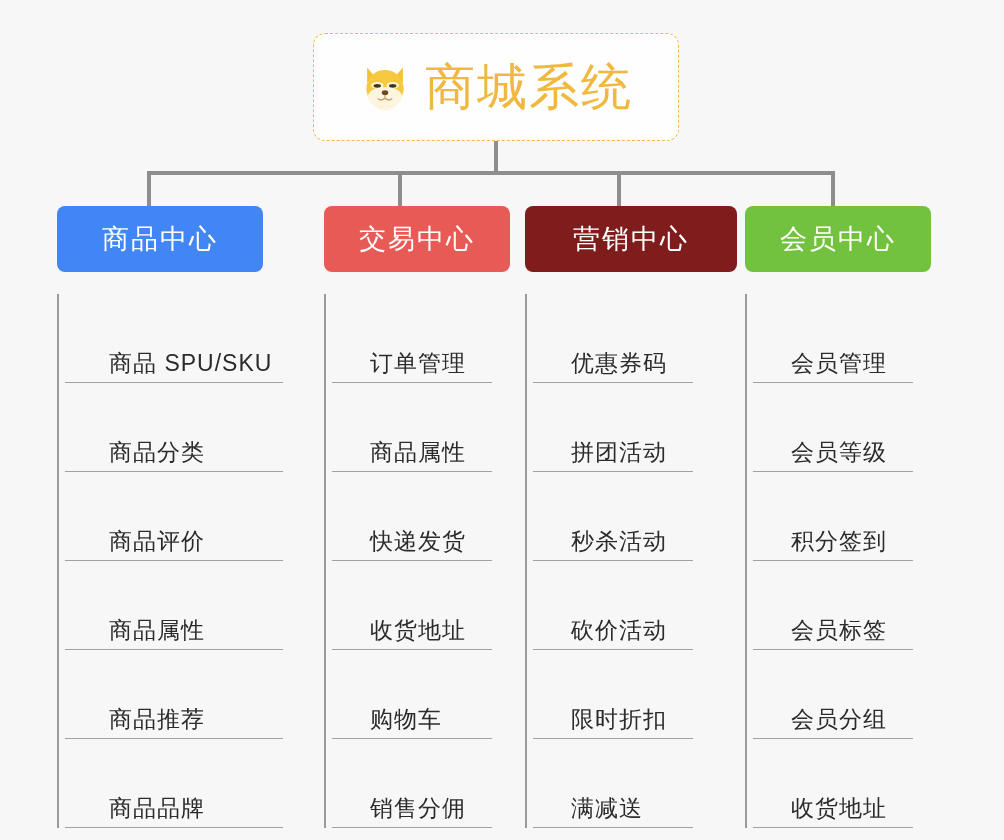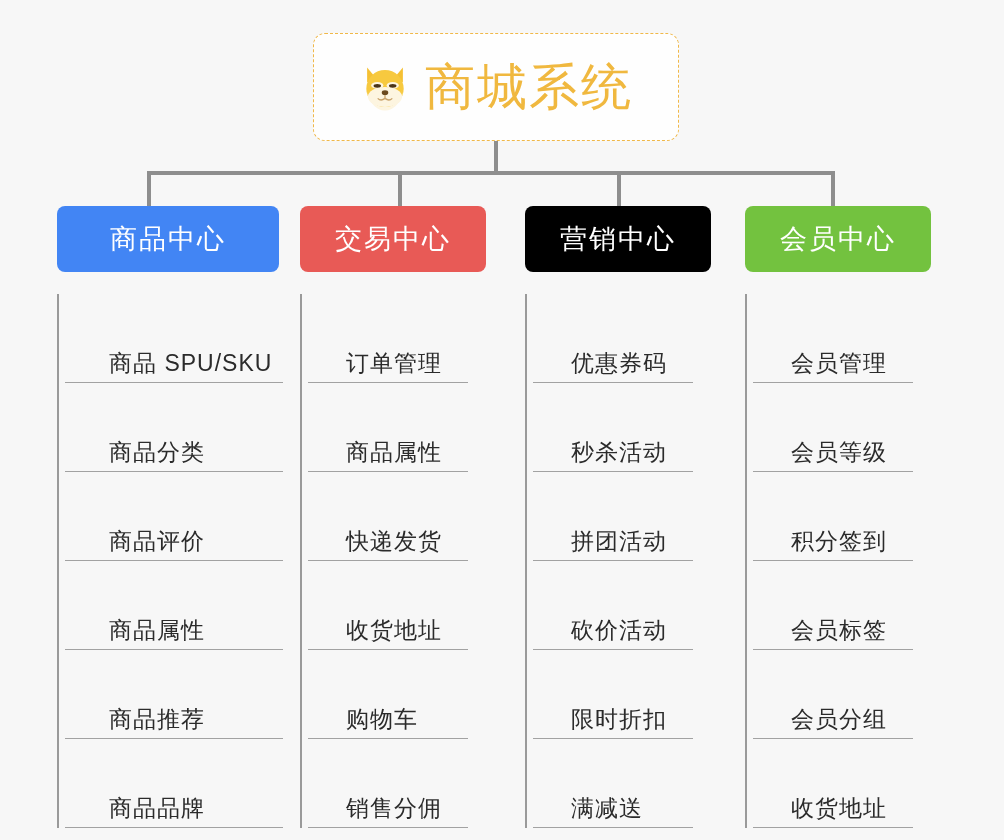--- a/index.html
+++ b/index.html
@@ -78,39 +78,39 @@
   .conn-drop.d2 { left: 398px; }
   .conn-drop.d3 { left: 617px; }
   .conn-drop.d4 { left: 831px; }
 
   
   .column {
     position: absolute;
     top: 206px;
   }
   .col-1 { left: 57px;  width: 225px; }
-  .col-2 { left: 300px; width: 185px; }
+  .col-2 { left: 324px; width: 185px; }
   .col-3 { left: 525px; width: 190px; }
   .col-4 { left: 745px; width: 190px; }
 
   .cat-box {
     box-sizing: border-box;
     height: 66px;
     border-radius: 8px;
     display: flex;
     align-items: center;
     justify-content: center;
     color: #ffffff;
     font-size: 27px;
     letter-spacing: 2px;
     white-space: nowrap;
   }
-  .col-1 .cat-box { width: 222px; background: #4285f4; font-family: Liberation Mono, monospace; }
+  .col-1 .cat-box { width: 206px; background: #4285f4; font-family: Liberation Mono, monospace; }
   .col-2 .cat-box { width: 186px; background: #e85a56; }
-  .col-3 .cat-box { width: 186px; background: #000000; justify-content: center; }
+  .col-3 .cat-box { width: 212px; background: #7f1d1d; justify-content: center; }
   .col-4 .cat-box { width: 186px; background: #73c23f; justify-content: center; }
 
   
   .branch {
     position: relative;
     margin-top: 22px;
     padding-left: 6px;
     border-left: 2.5px solid #9a9a9a;
   }
   .leaf {
@@ -227,26 +227,26 @@
 
   <div class="column col-3">
     <div class="cat-box">
       <span>营销中心</span>
     </div>
     <div class="branch">
       <div class="leaf">
           <span class="leaf-label">优惠券码</span>
         </div>
       <div class="leaf">
+          <span class="leaf-label">拼团活动</span>
+        </div>
+      <div class="leaf">
           <span class="leaf-label">秒杀活动</span>
         </div>
       <div class="leaf">
-          <span class="leaf-label">拼团活动</span>
-        </div>
-      <div class="leaf">
           <span class="leaf-label">砍价活动</span>
         </div>
       <div class="leaf">
           <span class="leaf-label">限时折扣</span>
         </div>
       <div class="leaf">
           <span class="leaf-label">满减送</span>
         </div>
     </div>
   </div>

